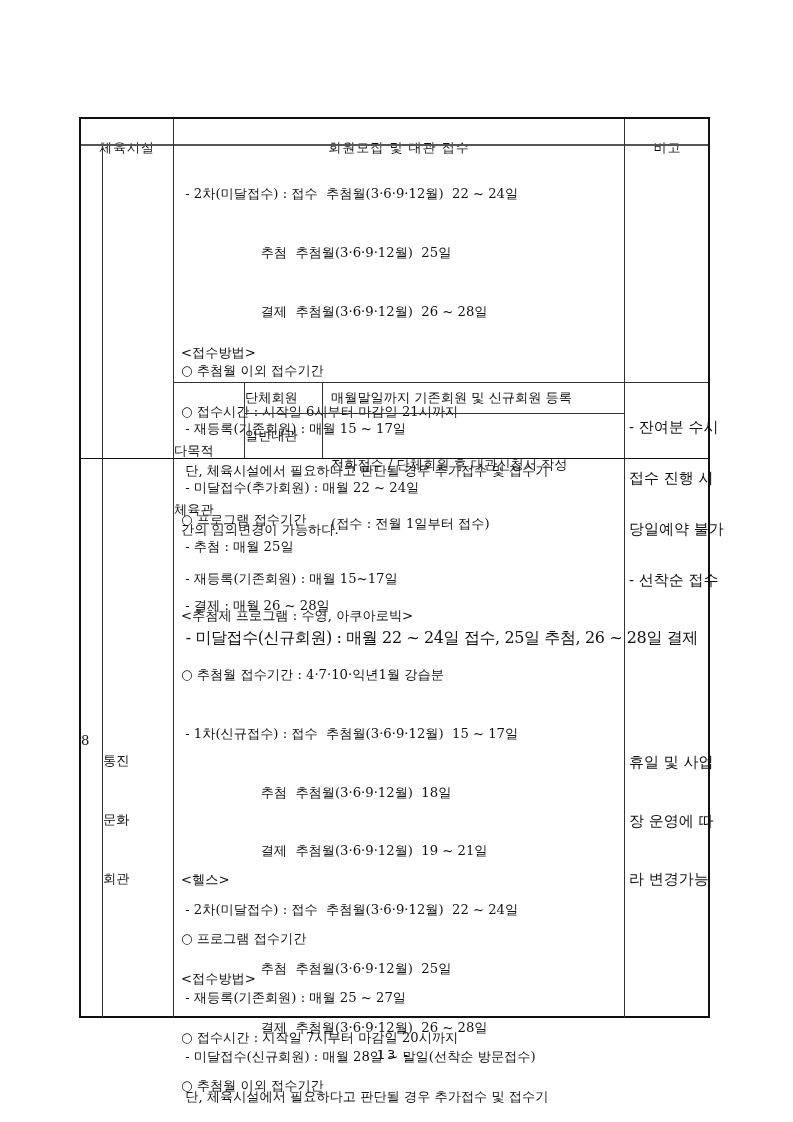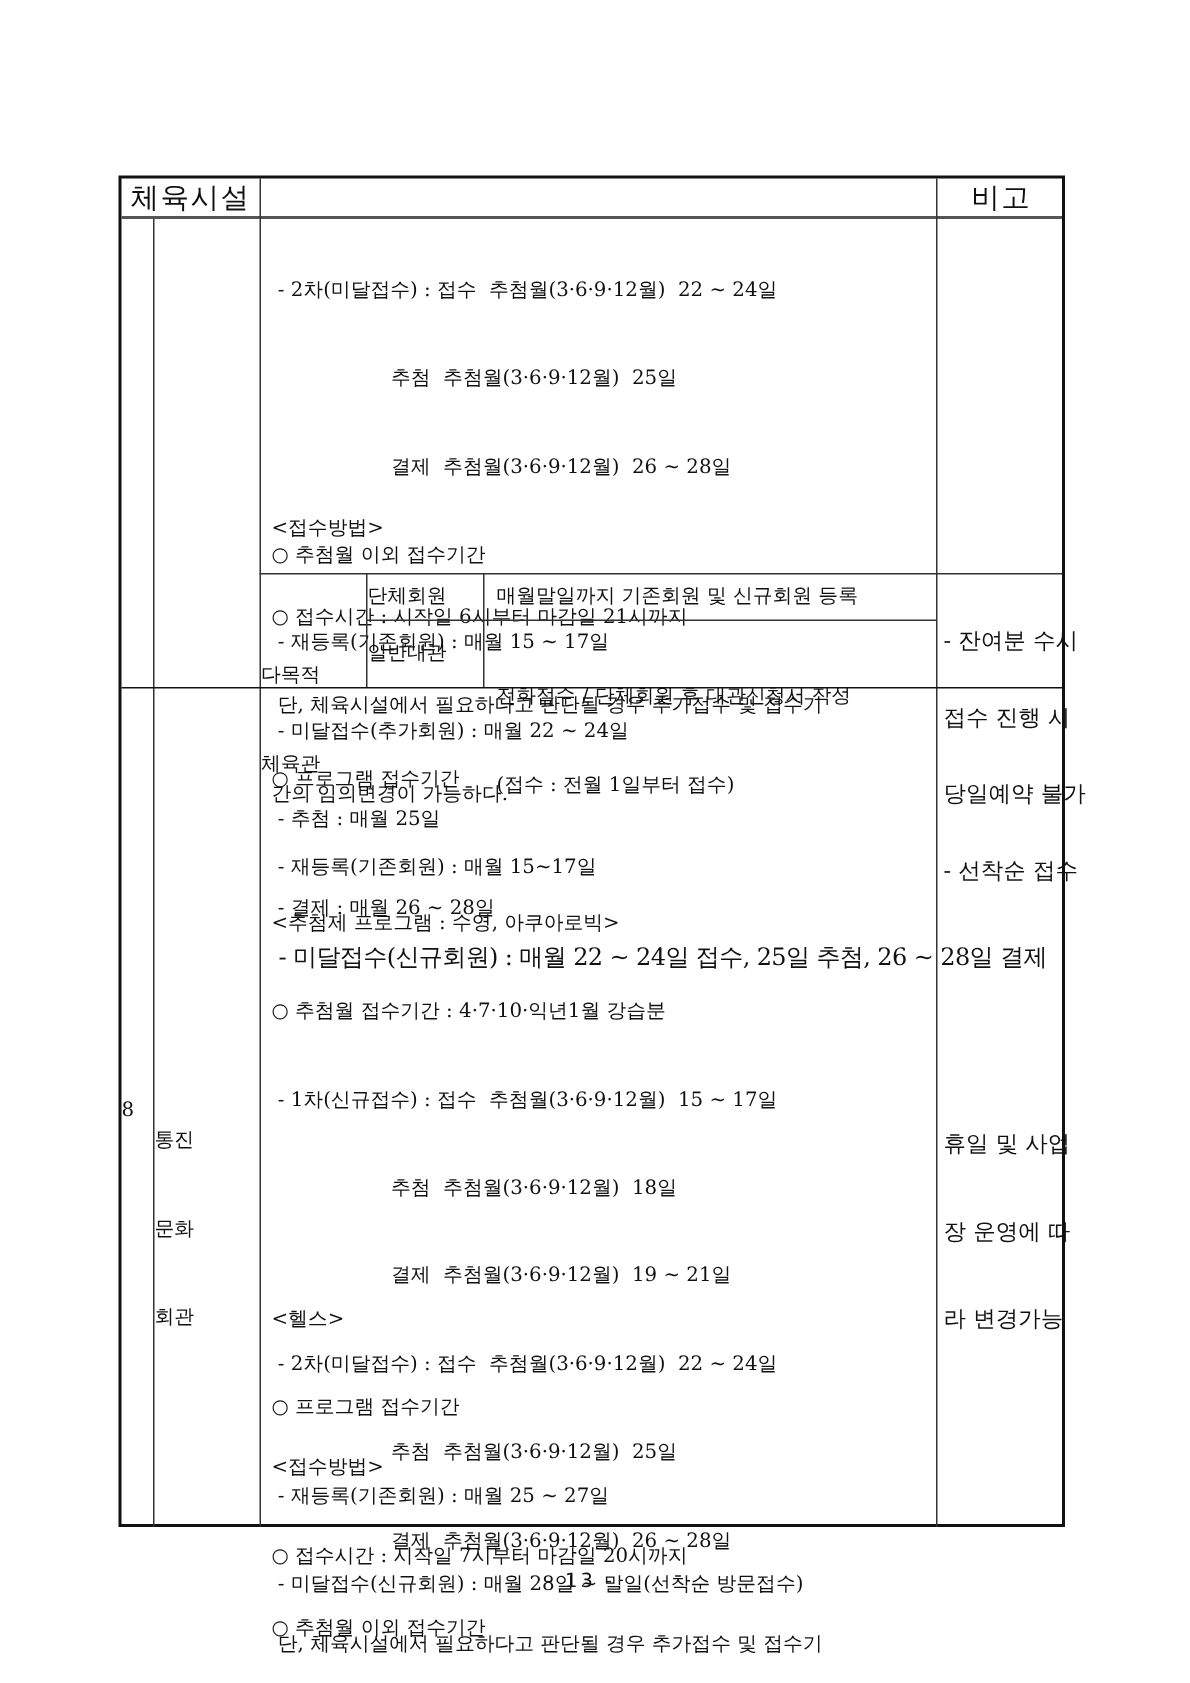--- a/index.html
+++ b/index.html
@@ -3,35 +3,36 @@
 <meta charset="utf-8">
 <style>
   html, body { margin:0; padding:0; background:#ffffff; }
   body { width:793px; height:1122px; position:relative; overflow:hidden;
          font-family:"DejaVu Serif", "Liberation Serif", serif; color:#111; }
   .page { position:absolute; left:0; top:0; width:793px; height:1122px; }
   .tbl { position:absolute; left:79px; top:117px; width:631px; height:901px;
          border:2px solid #111; box-sizing:border-box; }
   .vline { position:absolute; background:#333; width:1px; }
   .hline { position:absolute; background:#333; height:1px; }
-  .hdr-cell { position:absolute; top:0; height:25px; display:flex; align-items:center;
-              justify-content:center; font-size:19px; letter-spacing:1px; }
+  .hdr-cell { position:absolute; top:16px; height:25px; display:flex; align-items:center;
+              justify-content:center; font-size:13px; letter-spacing:1px; }
   .txt { position:absolute; font-size:13.2px; line-height:19.6px; white-space:pre; }
   .small { font-size:15px; line-height:17px; }
   .center { text-align:left; }
   .footer { position:absolute; left:0; width:688px; top:1047px; text-align:center;
             font-family:"DejaVu Sans", "Liberation Sans", sans-serif; font-size:13px; letter-spacing:2px;padding-left:43px; }
 </style>
 </head>
 <body>
 
 <div class="page">
   <div class="tbl">
 
     <div class="hdr-cell" style="left:0;width:92px;">체육시설</div>
+    <div class="hdr-cell" style="left:93px;width:450px;">회원모집 및 대관 접수</div>
     <div class="hdr-cell" style="left:544px;width:85px;">비고</div>
     <div class="hline" style="left:0;top:25px;width:627px;height:2px;background:#555;"></div>
 
     <div class="vline" style="left:21px;top:27px;height:872px;"></div>
     <div class="vline" style="left:92px;top:0;height:899px;"></div>
     <div class="vline" style="left:543px;top:0;height:899px;"></div>
 
     <div class="txt" style="left:100px;top:26px;">
       <div> - 2차(미달접수) : 접수  추첨월(3·6·9·12월)  22 ~ 24일</div>
       <div>                   추첨  추첨월(3·6·9·12월)  25일</div>

